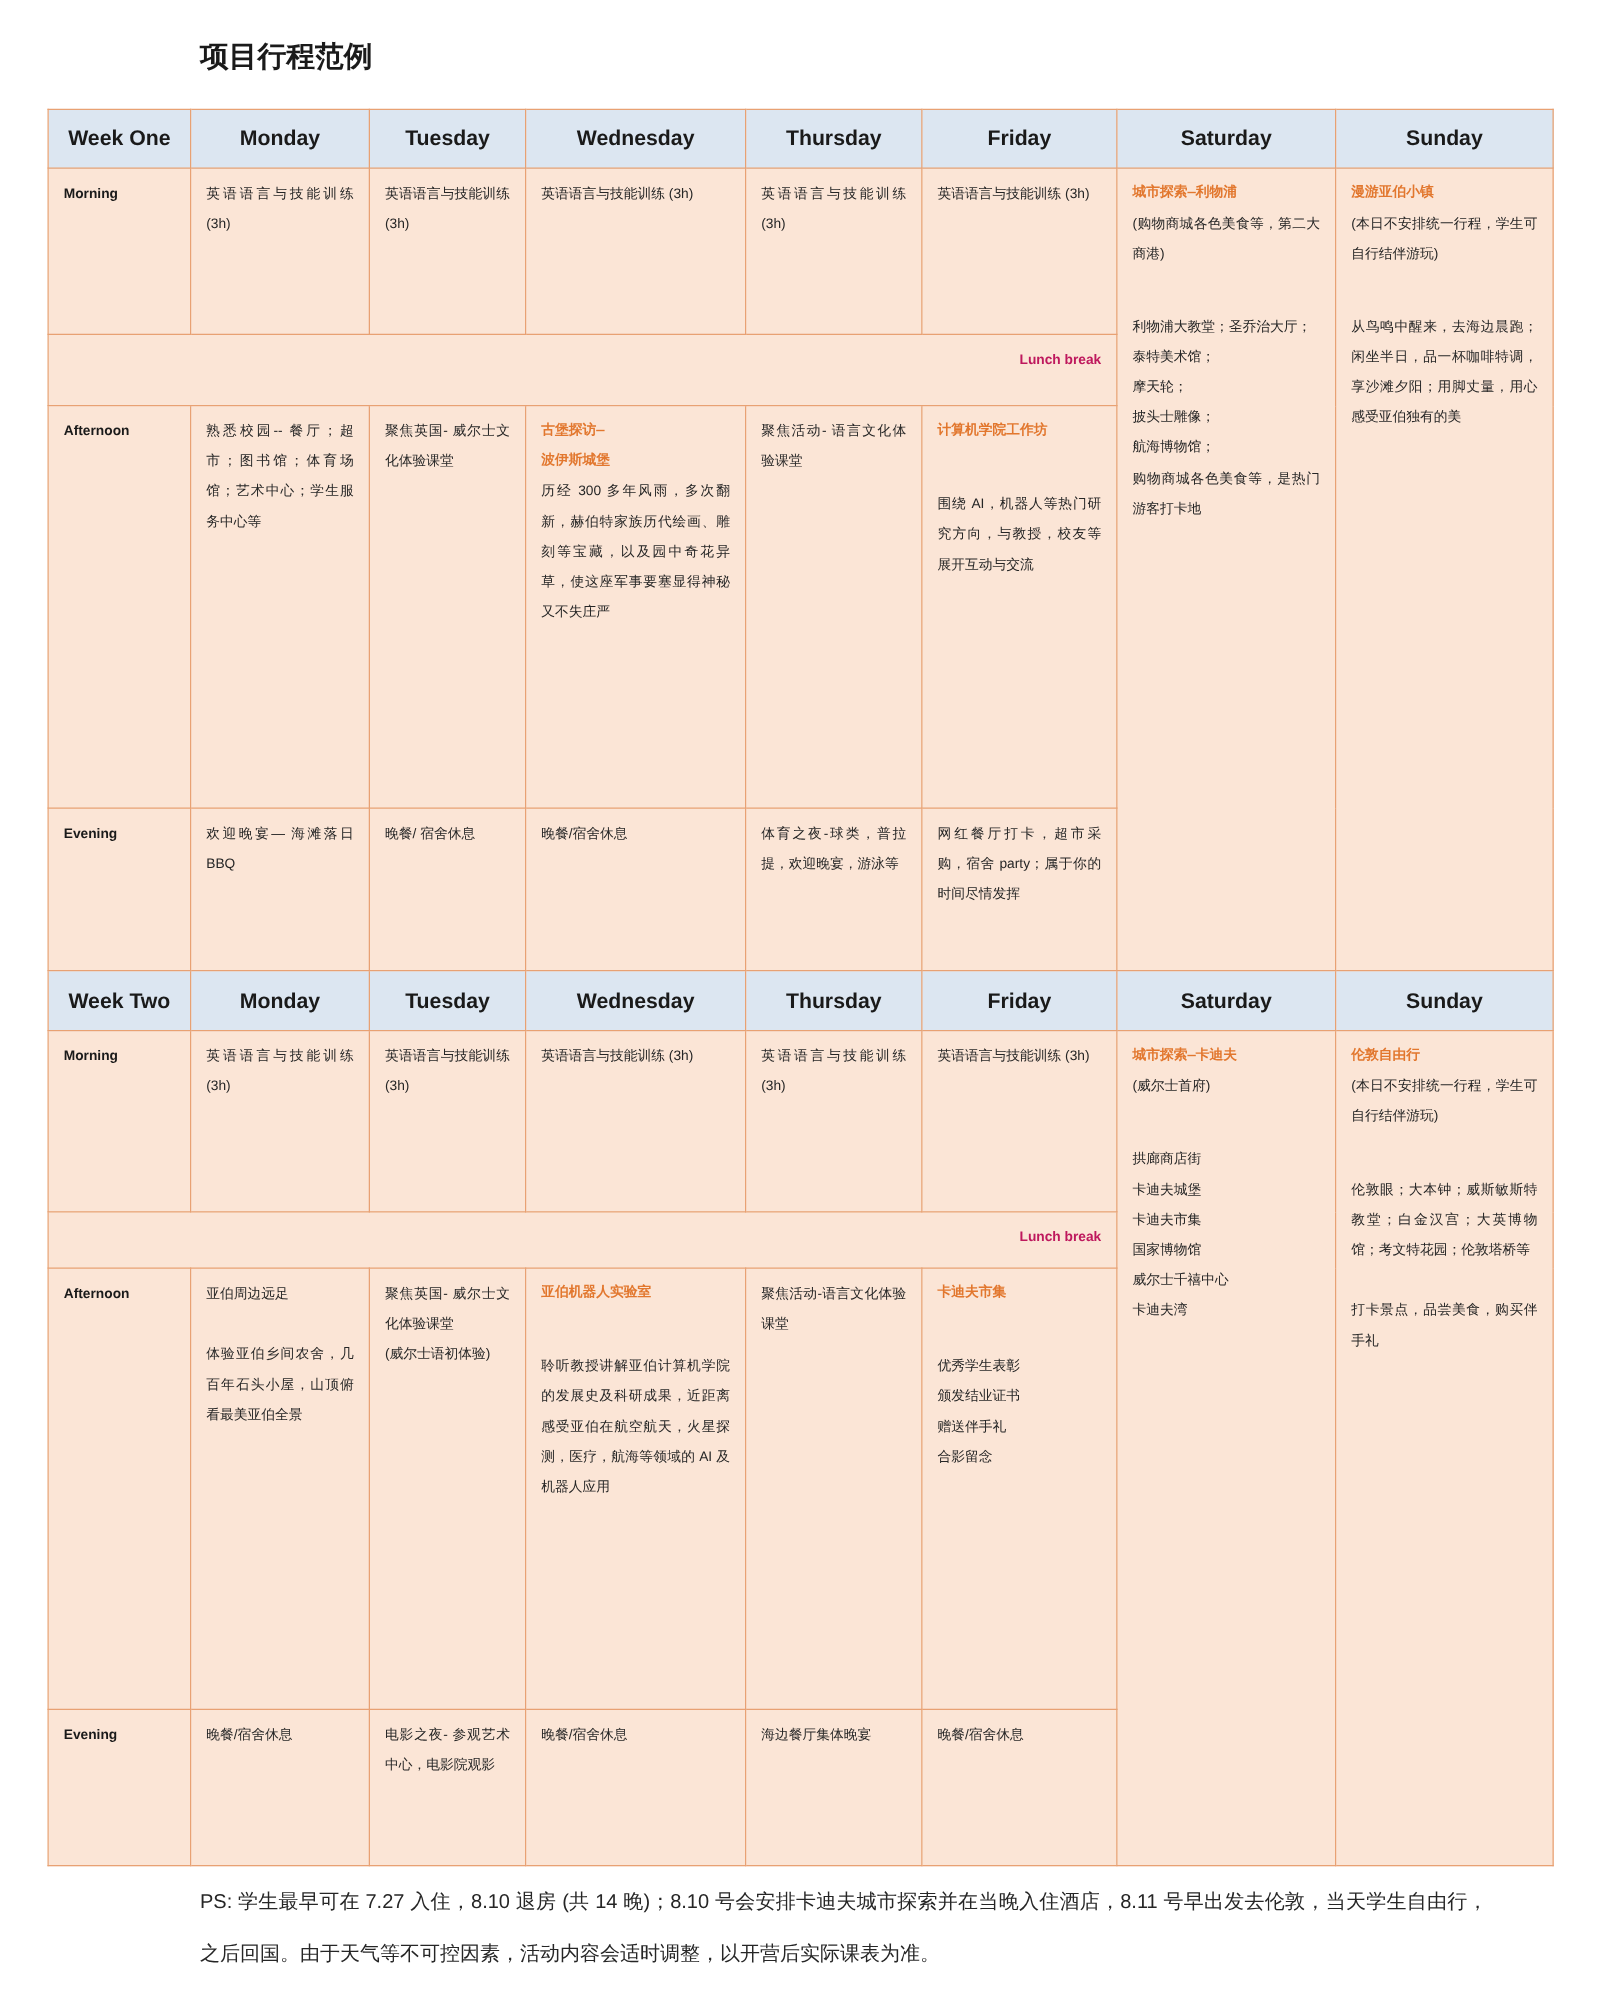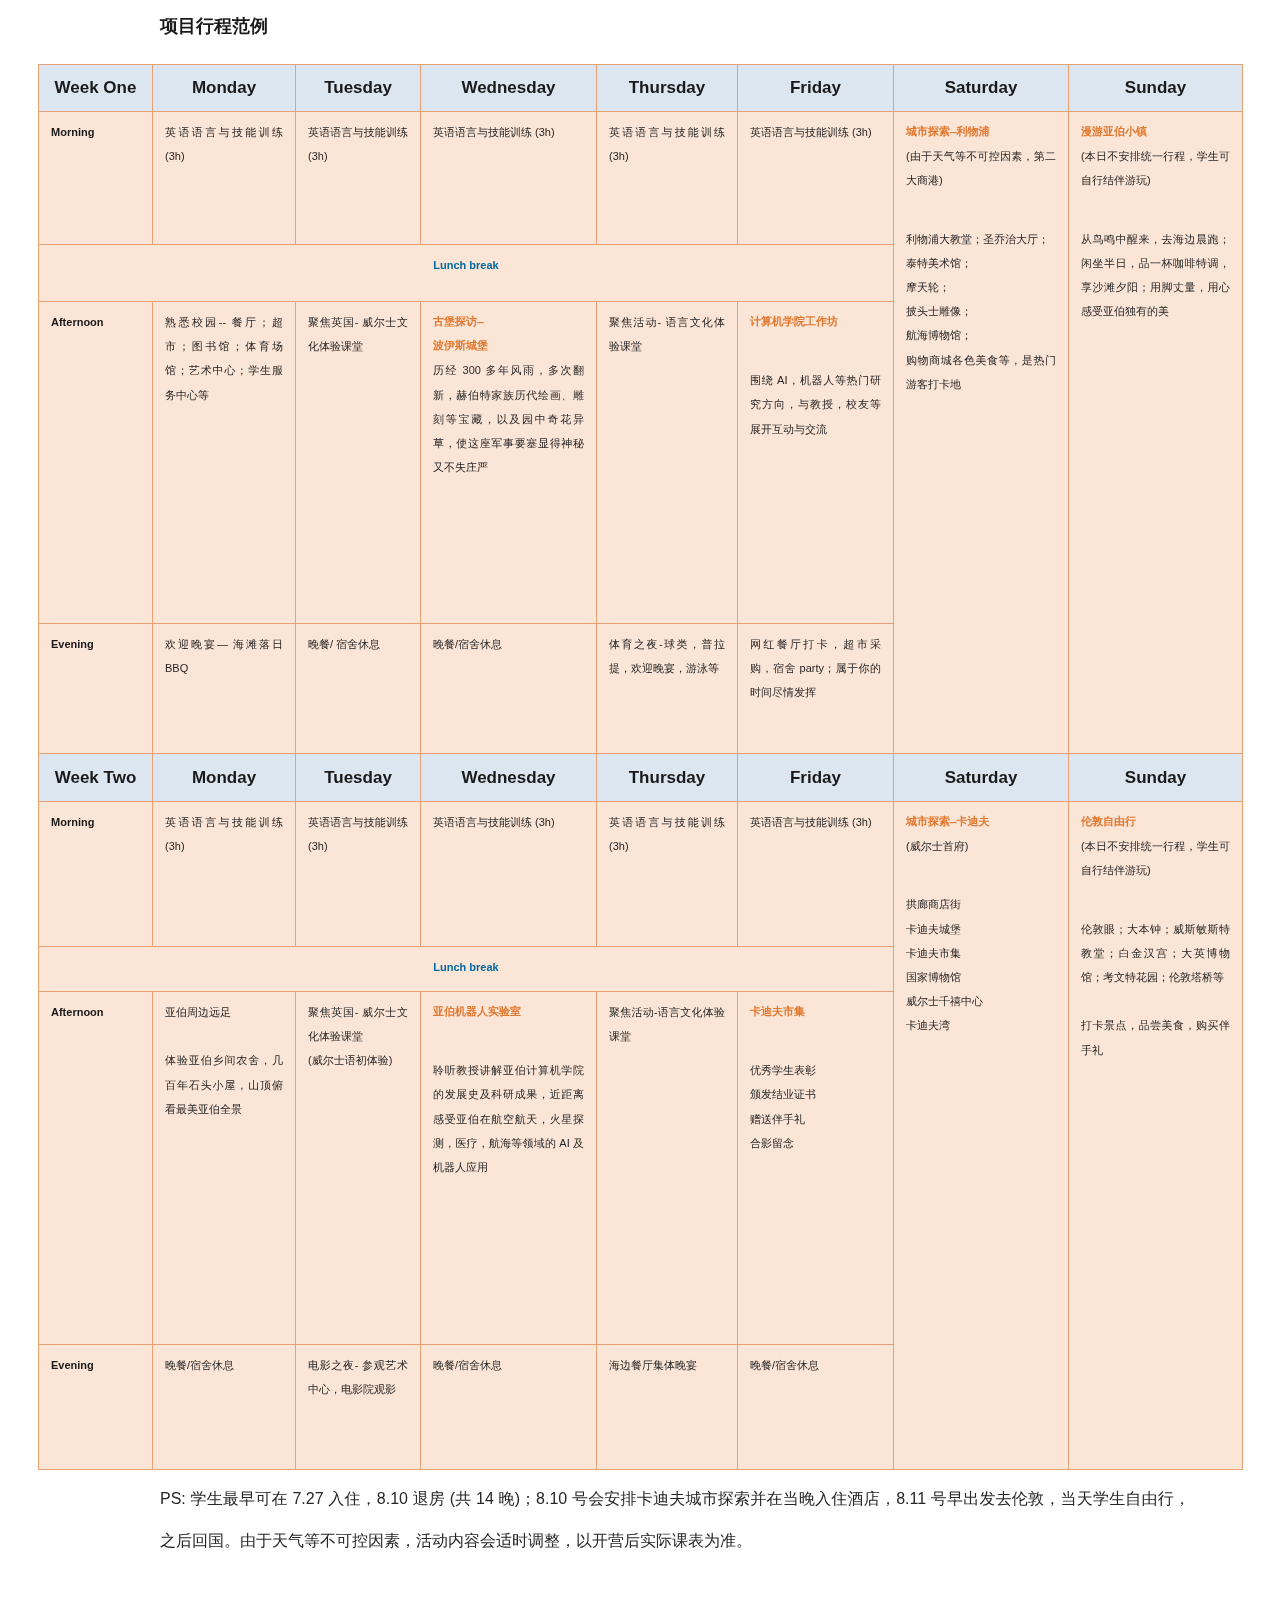--- a/index.html
+++ b/index.html
@@ -3,22 +3,22 @@
 <meta charset="utf-8">
 <style>
   html, body {
     margin: 0; padding: 0;
     background: #ffffff;
     font-family: "Liberation Sans", sans-serif;
     color: #262626;
   }
   body { width: 1280px; }
   .page-title {
-    margin: 14px 0 26px 160px;
-    font-size: 18px;
+    margin: 30px 0 26px 160px;
+    font-size: 23px;
     font-weight: bold;
     color: #1a1a1a;
   }
   table.itinerary {
     border-collapse: collapse;
     margin-left: 38px;
     width: 1204px;
     table-layout: fixed;
   }
   table.itinerary th, table.itinerary td {
@@ -40,24 +40,24 @@
     vertical-align: top;
     padding: 8px 12px;
   }
   td.rowlabel {
     font-weight: bold;
     font-size: 16.5px;
     color: #1a1a1a;
     padding-top: 12px;
   }
   td.lunch {
-    text-align: center;
+    text-align: right;
     font-weight: bold;
     vertical-align: middle;
-    color: #0369a1;
+    color: #be185d;
   }
   .t {
     color: var(--accent, #e2772e);
     font-weight: bold;
     white-space: pre-line;
     font-family: Liberation Mono, monospace;
   }
   .note, .body {
     white-space: pre-line;
     text-align: justify;
@@ -112,21 +112,21 @@
           <div class="body">英语语言与技能训练 (3h)</div>
         </td>
       <td>
           <div class="body">英语语言与技能训练 (3h)</div>
         </td>
       <td>
           <div class="body">英语语言与技能训练 (3h)</div>
         </td>
       <td class="weekend" rowspan="4">
         <div class="t">城市探索—利物浦</div>
-        <div class="note">(由于天气等不可控因素，第二大商港)</div>
+        <div class="note">(购物商城各色美食等，第二大商港)</div>
         <div class="body mt">利物浦大教堂；圣乔治大厅；
 泰特美术馆；
 摩天轮；
 披头士雕像；
 航海博物馆；
 购物商城各色美食等，是热门游客打卡地</div>
       </td>
       <td class="weekend" rowspan="4">
         <div class="t">漫游亚伯小镇</div>
         <div class="note">(本日不安排统一行程，学生可自行结伴游玩)</div>

